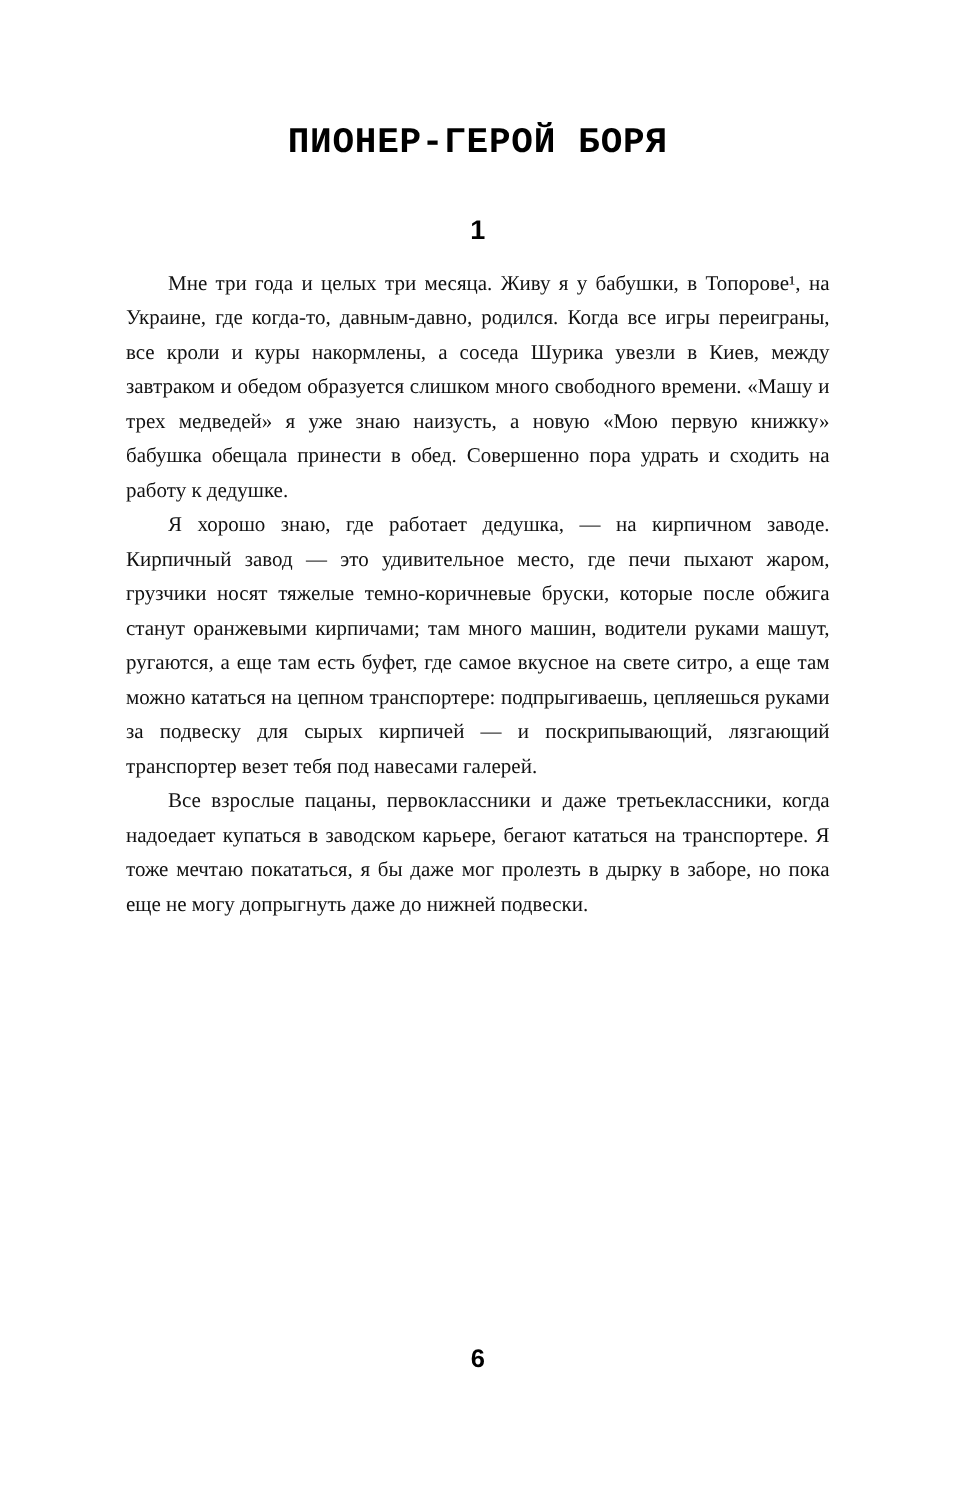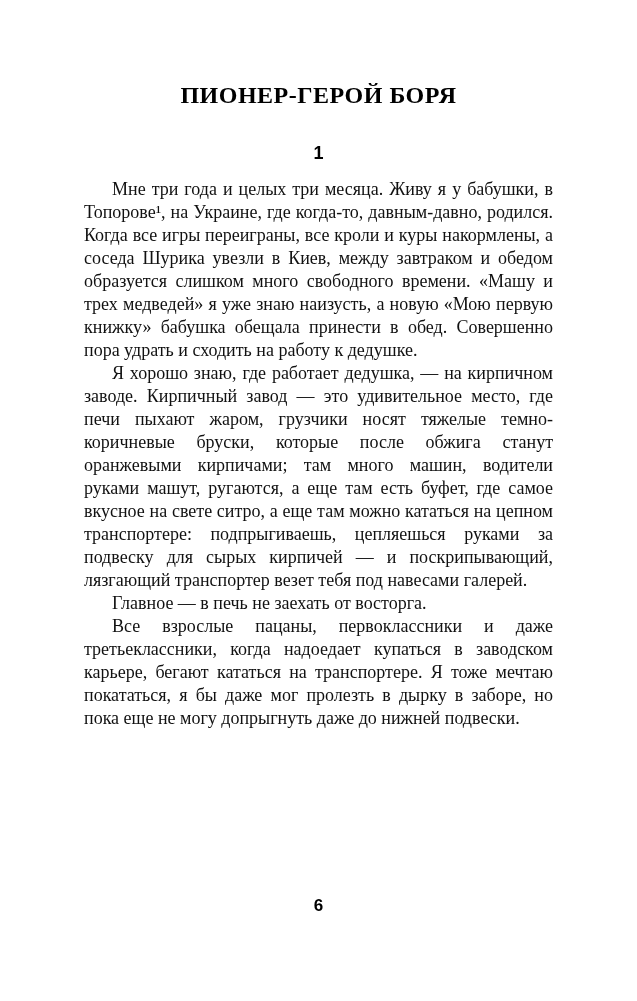--- a/index.html
+++ b/index.html
@@ -18,38 +18,38 @@
     overflow: hidden;
     box-sizing: border-box;
   }
   .content {
     padding: 0 84px;
   }
   .chapter-title {
     margin: 0;
     padding-top: 82px;
     text-align: center;
-    font-family: Liberation Serif, serif;
+    font-family: Liberation Mono, monospace;
     font-weight: 700;
     font-size: 24px;
     letter-spacing: 0.5px;
     color: #000000;
   }
   .section-number {
     margin-top: 34px;
     margin-bottom: 14px;
     text-align: center;
     font-family: "Liberation Sans", sans-serif;
     font-weight: 700;
     font-size: 18px;
     color: #000000;
   }
   .body-text p {
     margin: 0;
-    font-size: 18px;
+    font-size: 14px;
     line-height: 23px;
     text-align: justify;
     text-indent: 28px;
     hyphens: auto;
     -webkit-hyphens: auto;
   }
   .page-number {
     position: absolute;
     left: 0;
     right: 0;
@@ -64,18 +64,17 @@
 </head>
 <body>
 
 <div class="book-page">
   <div class="content">
     <h1 class="chapter-title">ПИОНЕР-ГЕРОЙ БОРЯ</h1>
     <div class="section-number">1</div>
     <div class="body-text" lang="ru">
       <p>Мне три года и целых три месяца. Живу я у бабушки, в Топорове¹, на Украине, где когда-то, давным-давно, родился. Когда все игры переиграны, все кроли и куры накормлены, а соседа Шурика увезли в Киев, между завтраком и обедом образуется слишком много свободного времени. «Машу и трех медведей» я уже знаю наизусть, а новую «Мою первую книжку» бабушка обещала принести в обед. Совершенно пора удрать и сходить на работу к дедушке.</p>
       <p>Я хорошо знаю, где работает дедушка, — на кирпичном заводе. Кирпичный завод — это удивительное место, где печи пыхают жаром, грузчики носят тяжелые темно-коричневые бруски, которые после обжига станут оранжевыми кирпичами; там много машин, водители руками машут, ругаются, а еще там есть буфет, где самое вкусное на свете ситро, а еще там можно кататься на цепном транспортере: подпрыгиваешь, цепляешься руками за подвеску для сырых кирпичей — и поскрипывающий, лязгающий транспортер везет тебя под навесами галерей.</p>
-      <p>Главное — в печь не заехать от восторга.</p>
       <p>Все взрослые пацаны, первоклассники и даже третьеклассники, когда надоедает купаться в заводском карьере, бегают кататься на транспортере. Я тоже мечтаю покататься, я бы даже мог пролезть в дырку в заборе, но пока еще не могу допрыгнуть даже до нижней подвески.</p>
     </div>
   </div>
   <div class="page-number">6</div>
 </div>
 
 </body></html>

